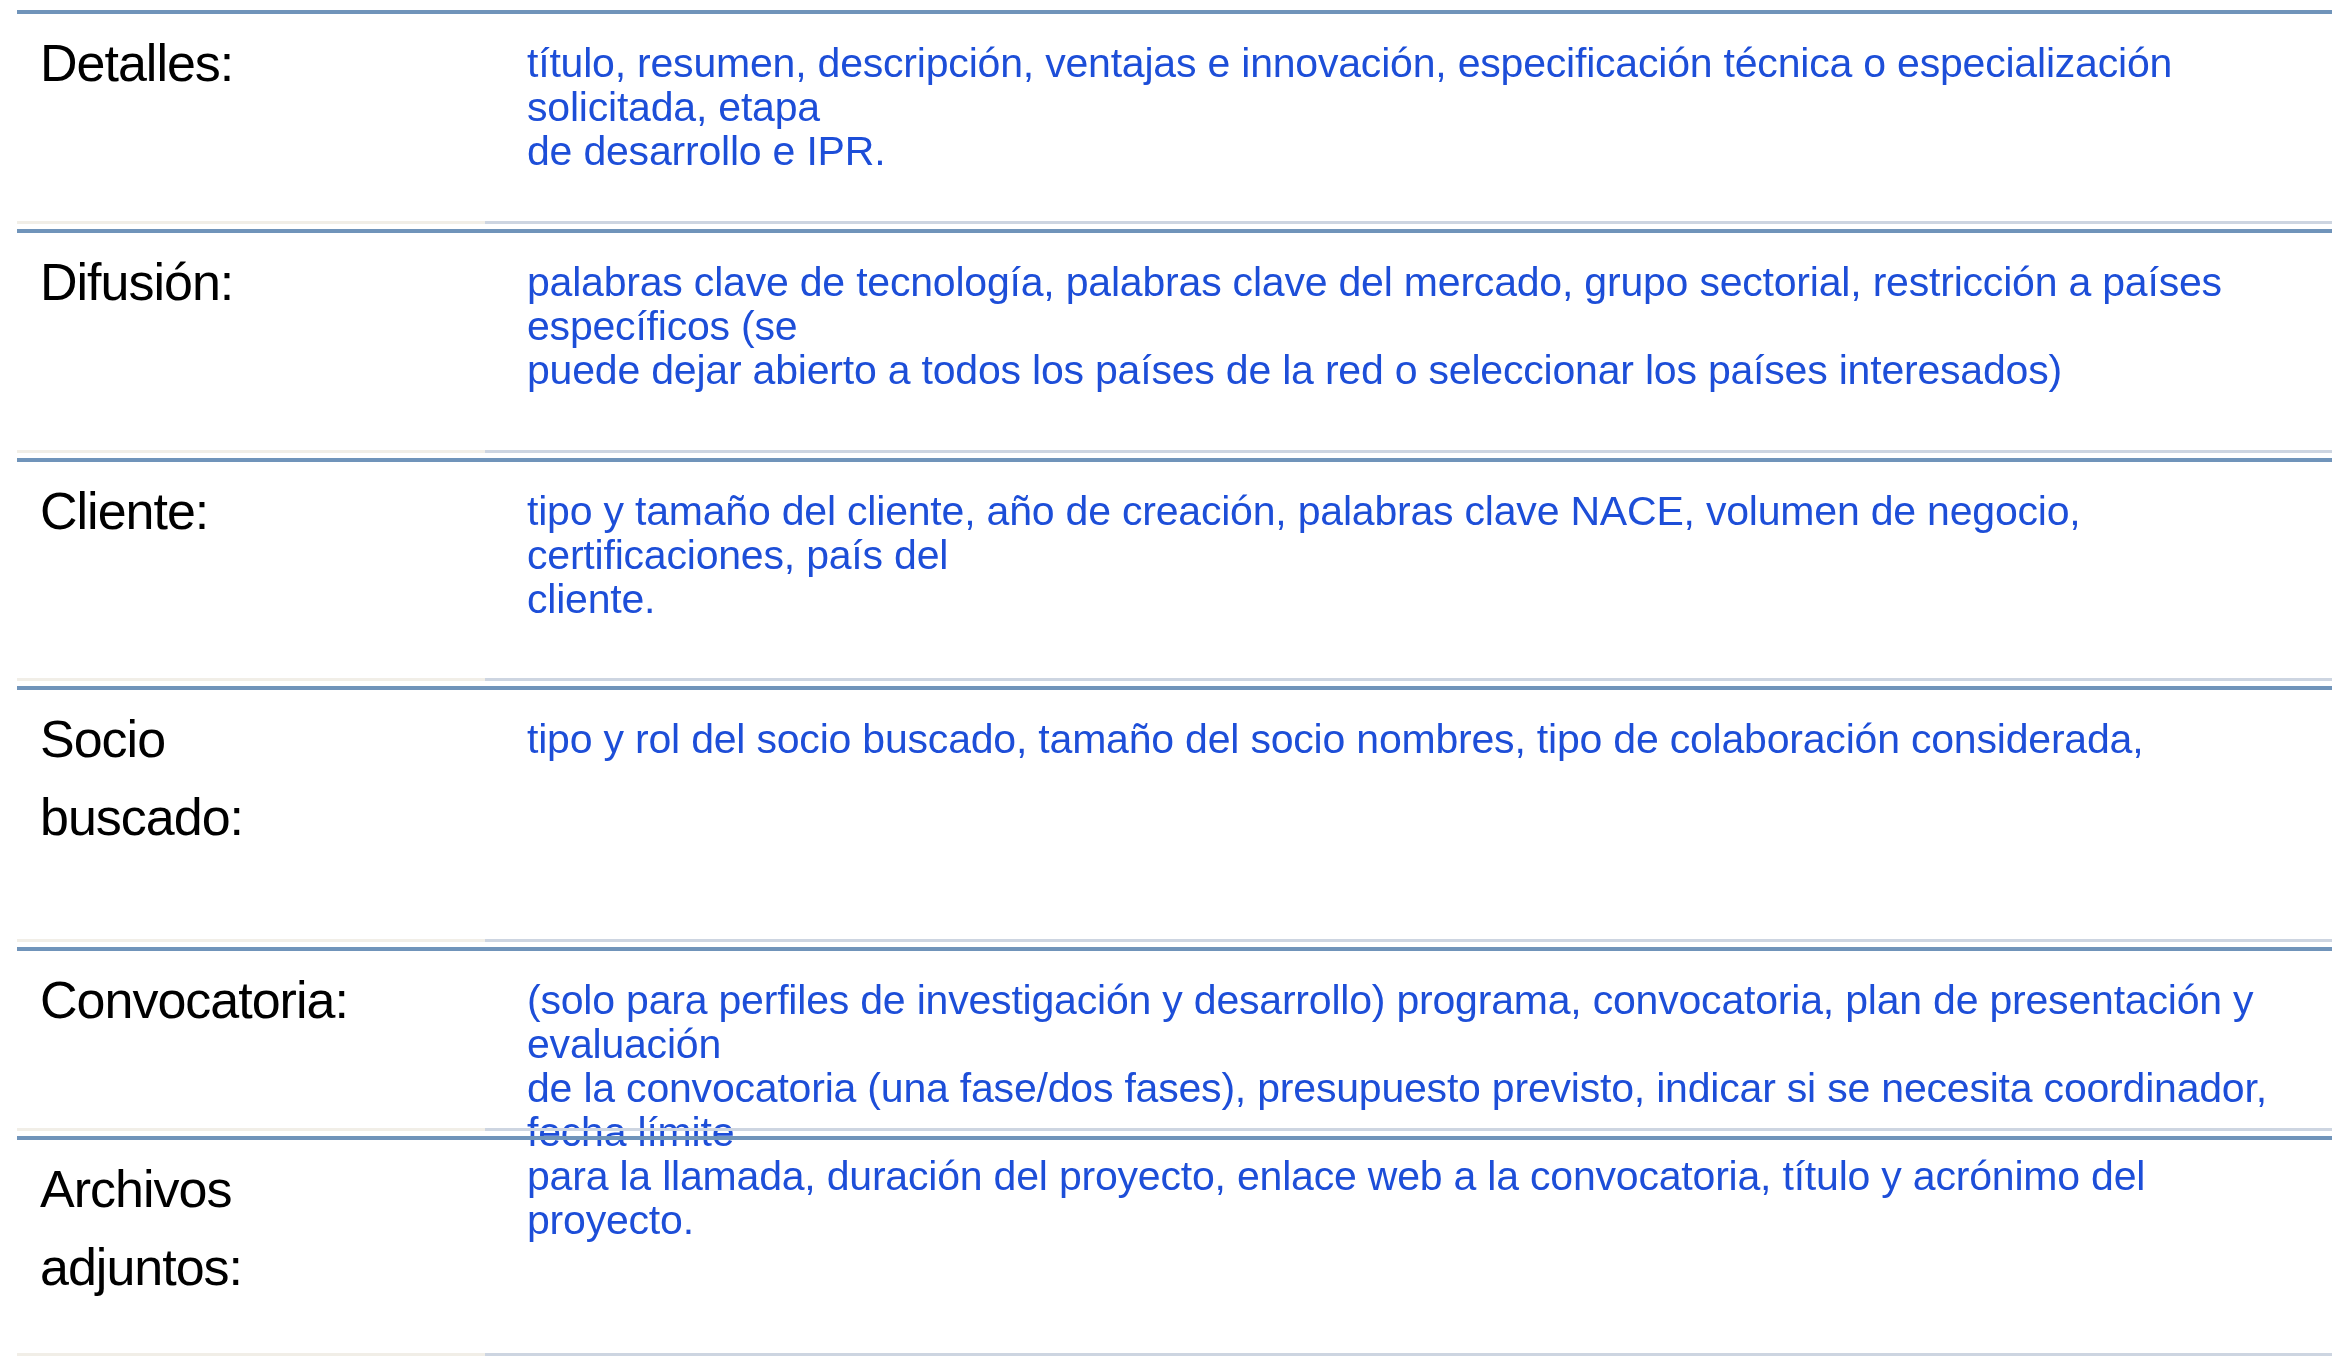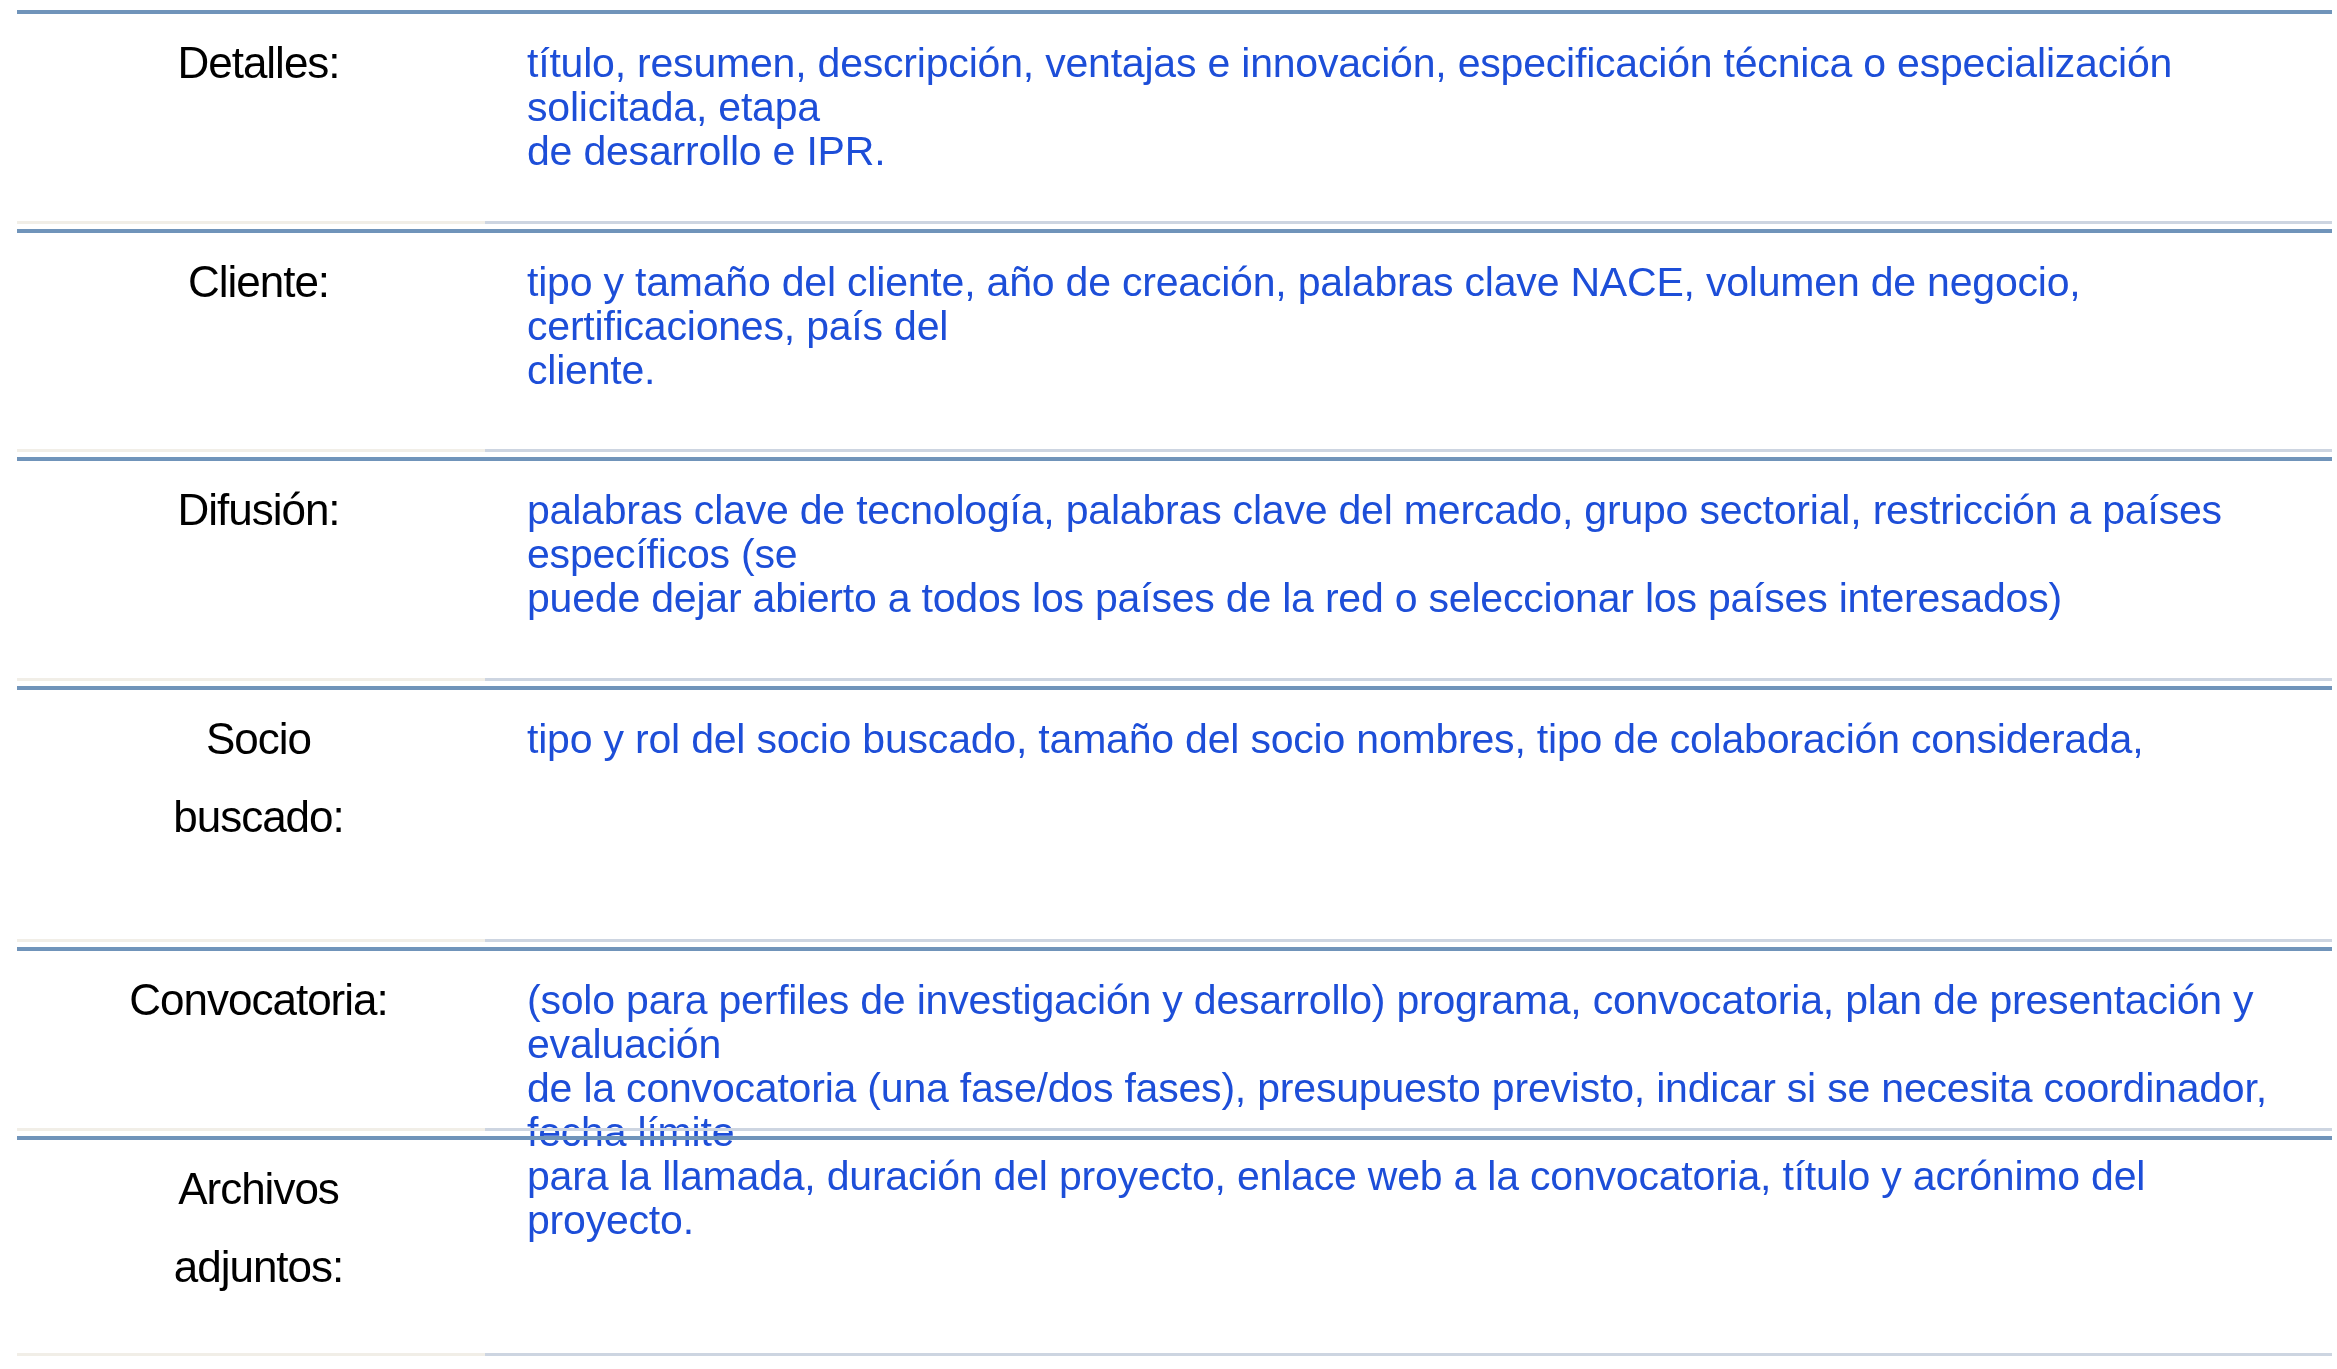--- a/index.html
+++ b/index.html
@@ -33,26 +33,25 @@
   }
   .row.r1 { height: 219px; }
   .row.r2 { height: 229px; }
   .row.r3 { height: 228px; }
   .row.r4 { height: 261px; }
   .row.r5 { height: 189px; }
   .row.r6 { height: 225px; }
   .label-cell {
     box-sizing: border-box;
     padding: 10px 8px 0 23px;
-    font-size: 44px;
+    font-size: 52px;
     line-height: 78px;
     letter-spacing: -1px;
     white-space: pre-line;
     color: #000000;
-    text-align: center;
   }
   .body-cell {
     box-sizing: border-box;
     padding: 20px 20px 0 42px;
     font-size: 41px;
     line-height: 44px;
     letter-spacing: -0.2px;
     white-space: pre-line;
     color: #1d4ed8;
     margin-top: 7px;
@@ -100,35 +99,35 @@
     <div class="label-cell">Detalles:</div>
     <div class="body-cell">título, resumen, descripción, ventajas e innovación, especificación técnica o especialización solicitada, etapa
 de desarrollo e IPR.</div>
     <div class="divider">
       <span class="faint-left"></span>
       <span class="light-right"></span>
       <span class="dark-line"></span>
     </div>
   </section>
 
-  <section class="row r3">
-    <div class="label-cell">Cliente:</div>
-    <div class="body-cell">tipo y tamaño del cliente, año de creación, palabras clave NACE, volumen de negocio, certificaciones, país del
-cliente.</div>
+  <section class="row r2">
+    <div class="label-cell">Difusión:</div>
+    <div class="body-cell">palabras clave de tecnología, palabras clave del mercado, grupo sectorial, restricción a países específicos (se
+puede dejar abierto a todos los países de la red o seleccionar los países interesados)</div>
     <div class="divider">
       <span class="faint-left"></span>
       <span class="light-right"></span>
       <span class="dark-line"></span>
     </div>
   </section>
 
-  <section class="row r2">
-    <div class="label-cell">Difusión:</div>
-    <div class="body-cell">palabras clave de tecnología, palabras clave del mercado, grupo sectorial, restricción a países específicos (se
-puede dejar abierto a todos los países de la red o seleccionar los países interesados)</div>
+  <section class="row r3">
+    <div class="label-cell">Cliente:</div>
+    <div class="body-cell">tipo y tamaño del cliente, año de creación, palabras clave NACE, volumen de negocio, certificaciones, país del
+cliente.</div>
     <div class="divider">
       <span class="faint-left"></span>
       <span class="light-right"></span>
       <span class="dark-line"></span>
     </div>
   </section>
 
   <section class="row r4">
     <div class="label-cell">Socio
 buscado:</div>

